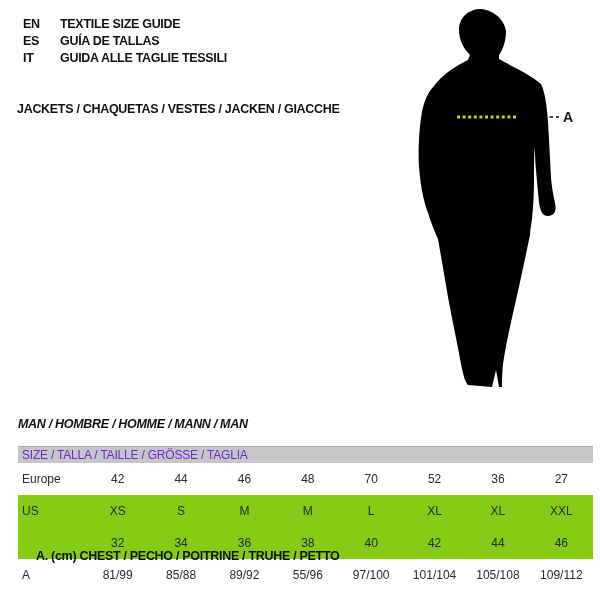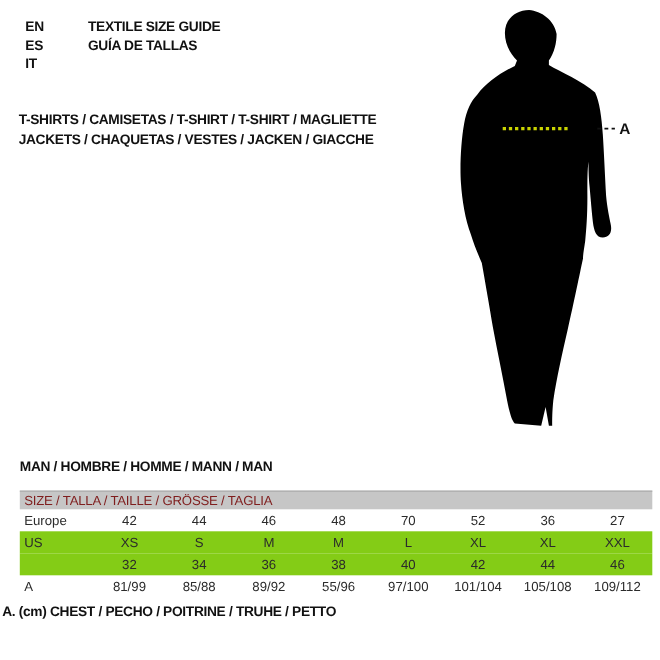--- a/index.html
+++ b/index.html
@@ -3,58 +3,58 @@
 <meta charset="utf-8">
 <style>
   html,body{margin:0;padding:0;}
   body{
     width:600px;height:600px;position:relative;overflow:hidden;
     background:#ffffff;color:#111;
     font-family:"Liberation Sans", sans-serif;
   }
   .lang-list{position:absolute;left:23px;top:15px;}
   .lang-row{display:flex;height:17px;align-items:center;
-    font-weight:bold;font-size:12.5px;letter-spacing:-0.3px;gap:20px;}
+    font-weight:bold;font-size:12.5px;letter-spacing:-0.3px;}
   .lang-code{width:37px;}
   .categories{position:absolute;left:17px;top:100px;
     font-weight:bold;font-size:12.5px;line-height:18px;letter-spacing:-0.3px;}
   .figure-wrap{position:absolute;left:408px;top:4px;width:185px;height:400px;}
   .section-heading{position:absolute;left:18px;top:417px;
-    font-weight:bold;font-size:12.5px;letter-spacing:-0.3px;}
+    font-weight:bold;font-size:12.5px;letter-spacing:-0.3px;font-style:italic;}
   .size-table{position:absolute;left:18px;top:446px;width:575px;
     font-size:12px;color:#2b2b2b;}
   .table-header{height:16px;background:#c6c6c6;border-top:1px solid #a9a9a9;
-    display:flex;align-items:center;padding-left:4px;color:#7f1d1d;
+    display:flex;align-items:center;padding-left:4px;color:#6d28d9;
     letter-spacing:-0.2px;}
-  .t-row{display:flex;height:20px;align-items:center;}
+  .t-row{display:flex;height:32px;align-items:center;}
   .t-row.alt{background:#84cc16;}
   .cell-label{width:64px;padding-left:4px;text-align:left;}
   .cell{flex:1;text-align:center;}
-  .footnote{position:absolute;left:2px;top:549px;
+  .footnote{position:absolute;left:36px;top:549px;
     font-weight:bold;font-size:12.5px;letter-spacing:-0.3px;}
 </style>
 </head>
 <body>
 
 <div class="lang-list">
   <div class="lang-row">
     <span class="lang-code">EN</span>
     <span class="lang-label">TEXTILE SIZE GUIDE</span>
   </div>
   <div class="lang-row">
     <span class="lang-code">ES</span>
     <span class="lang-label">GUÍA DE TALLAS</span>
   </div>
   <div class="lang-row">
     <span class="lang-code">IT</span>
+    <span class="lang-label">GUIDA ALLE TAGLIE TESSILI</span>
   </div>
 </div>
 
 <div class="categories">
-  <div>T-SHIRTS / CAMISETAS / T-SHIRT / T-SHIRT / MAGLIETTE</div>
   <div>JACKETS / CHAQUETAS / VESTES / JACKEN / GIACCHE</div>
 </div>
 
 <div class="figure-wrap">
   <svg width="185" height="400" viewBox="0 0 185 400" xmlns="http://www.w3.org/2000/svg">
     <path d="M 73 5
              C 84 6, 96 14, 98 27
              C 98 35, 96 44, 91 51
              L 91 55
              C 101 61, 122 70, 133 80

